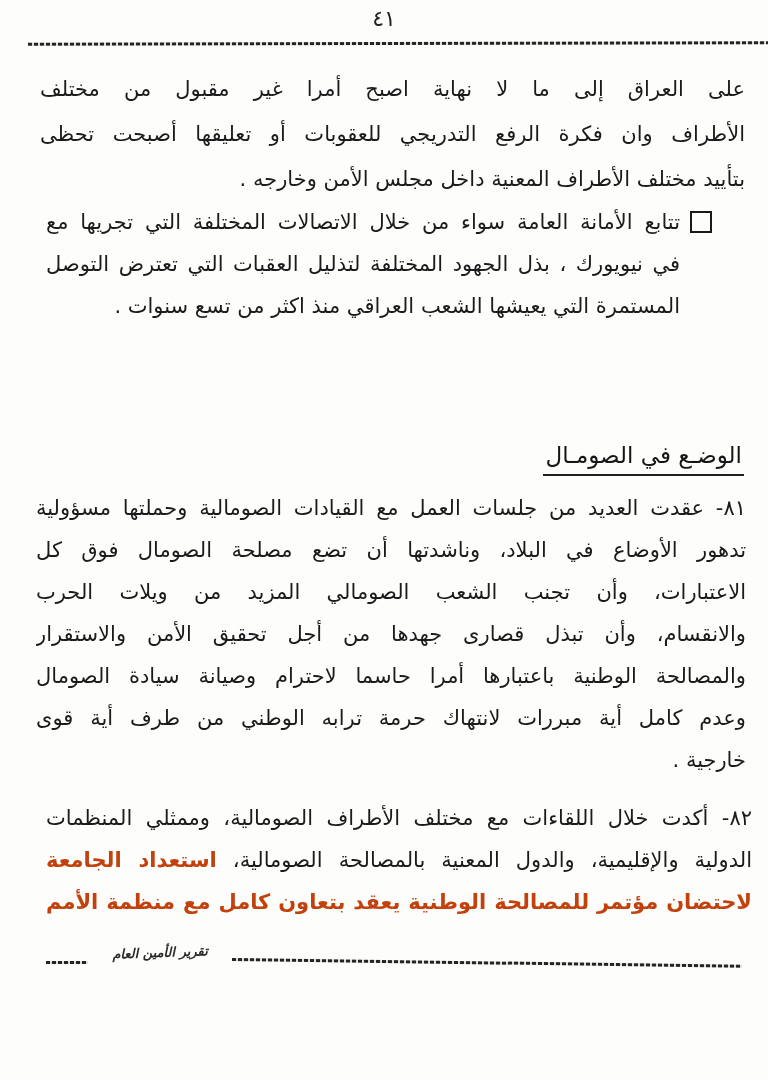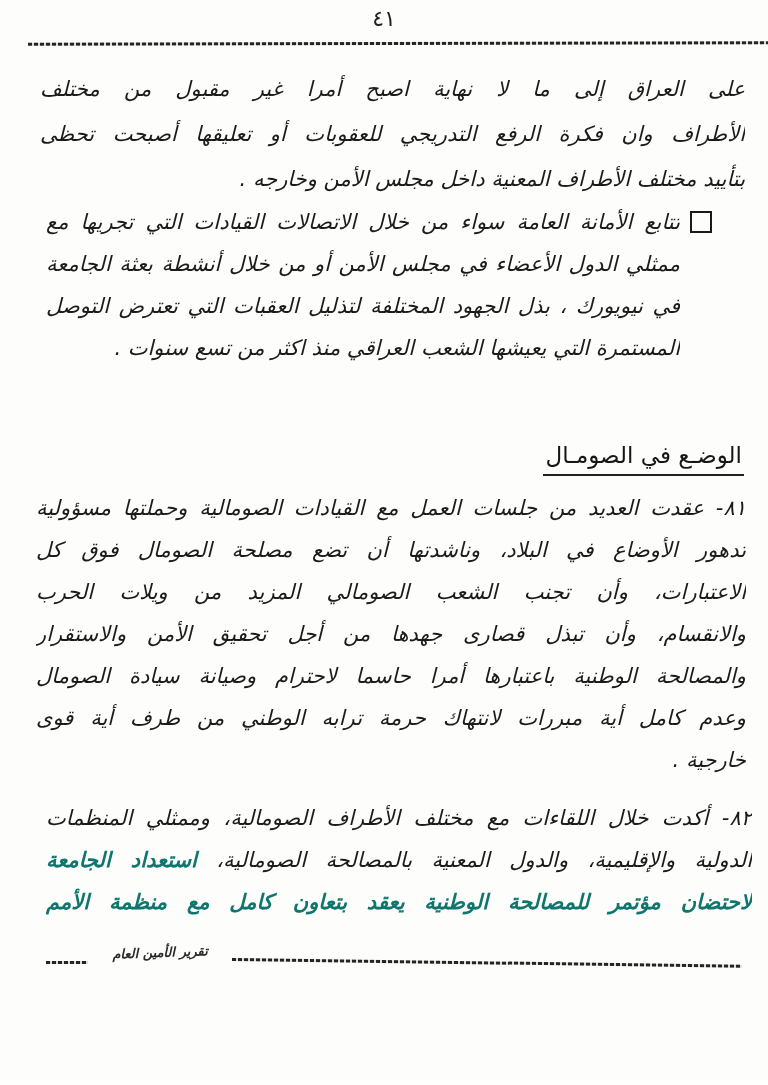--- a/index.html
+++ b/index.html
@@ -22,21 +22,20 @@
   .toprule{
     position:absolute;top:42px;left:28px;right:0;height:3px;
     transform:rotate(-0.12deg);
   }
   .block{position:absolute;}
   .ln{
     text-align:justify;
     text-align-last:justify;
     overflow:hidden;
     white-space:normal;
-    font-style:italic;
   }
   .ln.last{text-align-last:right;}
   .intro{top:67px;right:23px;left:40px;font-size:21px;}
   .intro .ln{height:45px;line-height:45px;}
   .bpara{top:201px;right:88px;left:46px;font-size:21px;}
   .bpara .ln{height:42px;line-height:42px;}
   .bullet-square{
     position:absolute;top:211px;right:56px;
     width:18px;height:18px;
     border:2.5px solid #1a1a1a;
@@ -46,21 +45,21 @@
   .heading{
     display:inline-block;
     font-size:23px;color:#161616;
     padding:0 2px 6px 2px;
     border-bottom:2px solid #1f1f1f;
   }
   .p81{top:487px;right:22px;left:36px;font-size:21px;}
   .p81 .ln{height:42px;line-height:42px;}
   .p82{top:797px;right:16px;left:46px;font-size:21px;}
   .p82 .ln{height:42px;line-height:42px;}
-  .b{font-weight:bold;color:#0f766e;}
+  .b{font-weight:bold;color:#c2410c;}
   .f-dash{position:absolute;top:961px;left:46px;width:42px;height:3px;}
   .f-note{
     position:absolute;top:945px;left:92px;width:136px;
     font-size:13px;font-style:italic;font-weight:bold;color:#2a2a2a;
     text-align:center;transform:rotate(-2deg);
     letter-spacing:1px;
   }
   .f-line{
     position:absolute;top:958px;left:232px;right:26px;height:3px;
     transform:rotate(0.75deg);transform-origin:left center;
@@ -75,22 +74,21 @@
   <div class="toprule rule"></div>
 
   <div class="block intro">
     <div class="ln">على العراق إلى ما لا نهاية اصبح أمرا غير مقبول من مختلف</div>
     <div class="ln">الأطراف وان فكرة الرفع التدريجي للعقوبات أو تعليقها أصبحت تحظى</div>
     <div class="ln last">بتأييد مختلف الأطراف المعنية داخل مجلس الأمن وخارجه .</div>
   </div>
 
   <div class="bullet-square"></div>
   <div class="block bpara">
-    <div class="ln">تتابع الأمانة العامة سواء من خلال الاتصالات القيادات التي تجريها مع</div>
-    <div class="ln">ممثلي الدول الأعضاء في مجلس الأمن أو من خلال أنشطة بعثة الجامعة</div>
+    <div class="ln">تتابع الأمانة العامة سواء من خلال الاتصالات المختلفة التي تجريها مع</div>
     <div class="ln">في نيويورك ، بذل الجهود المختلفة لتذليل العقبات التي تعترض التوصل</div>
     <div class="ln last">المستمرة التي يعيشها الشعب العراقي منذ اكثر من تسع سنوات .</div>
   </div>
 
   <div class="heading-wrap">
     <span class="heading">الوضـع في الصومـال</span>
   </div>
 
   <div class="block p81">
     <div class="ln">٨١- عقدت العديد من جلسات العمل مع القيادات الصومالية وحملتها مسؤولية</div>

